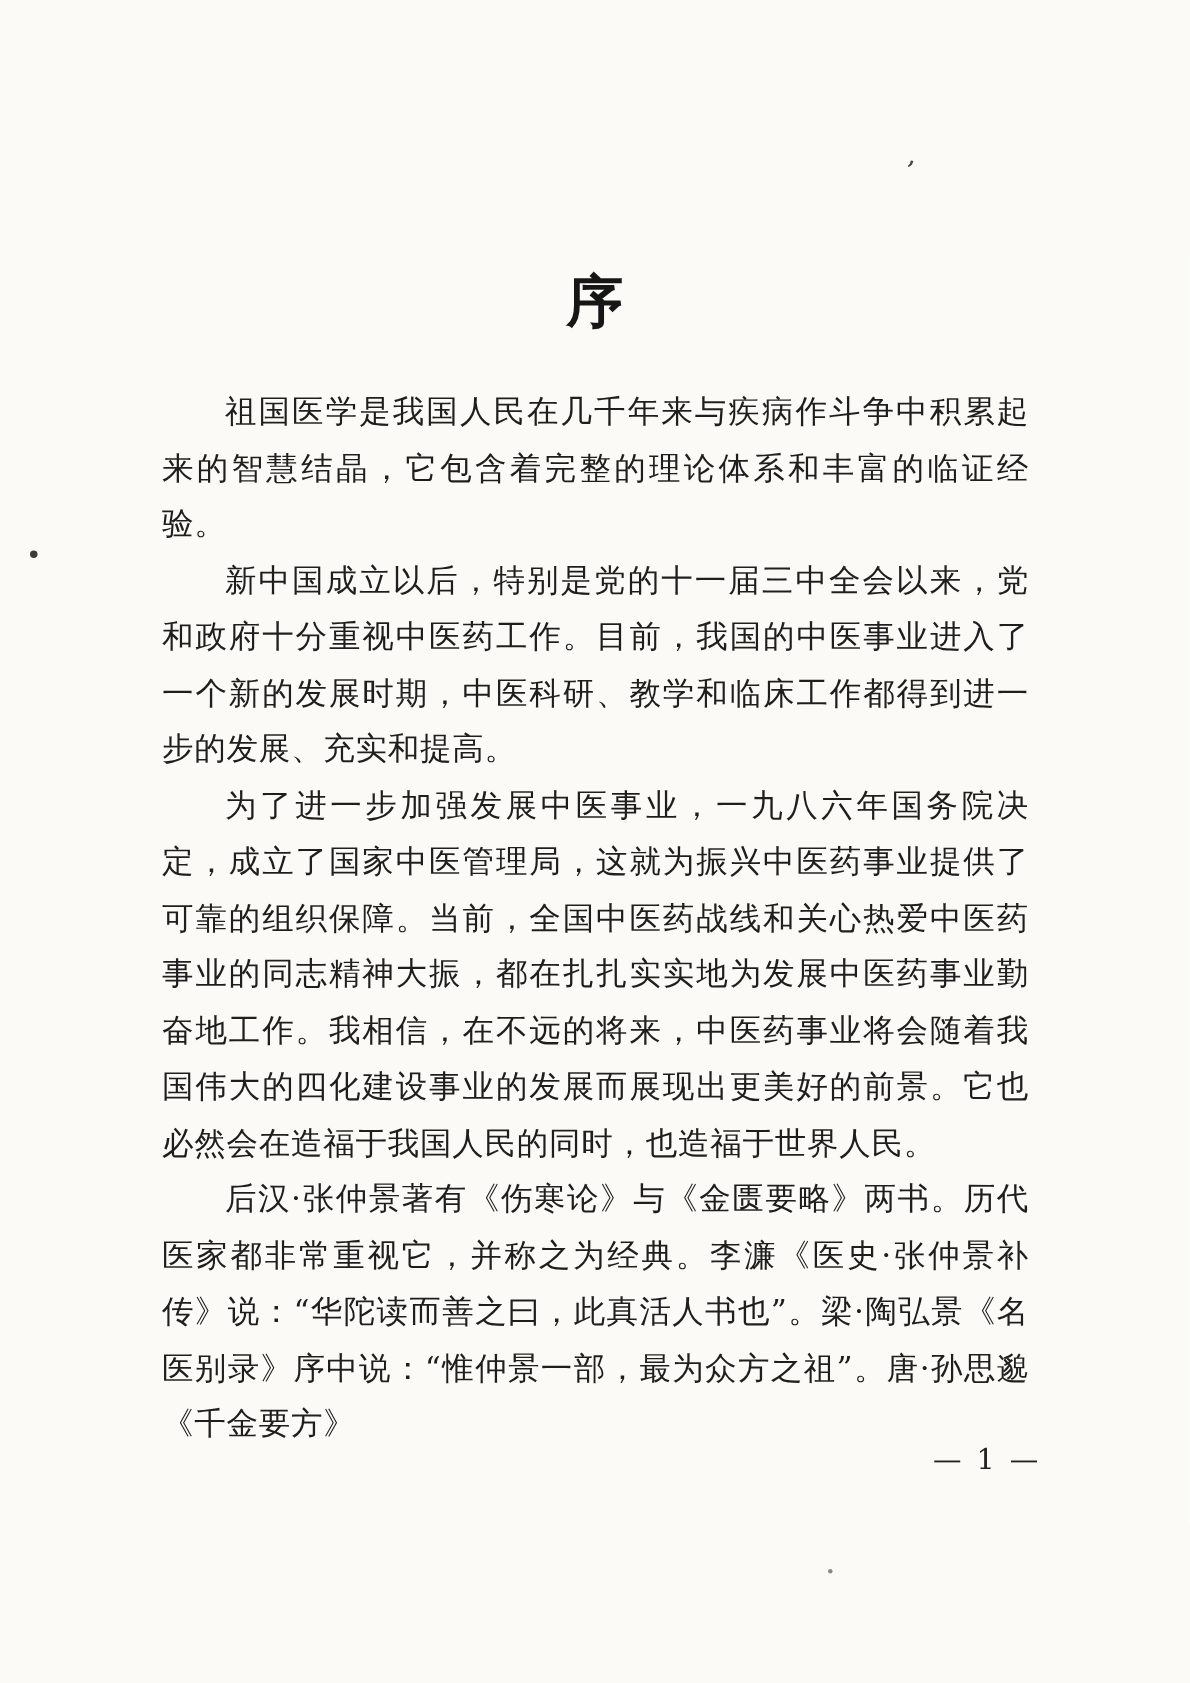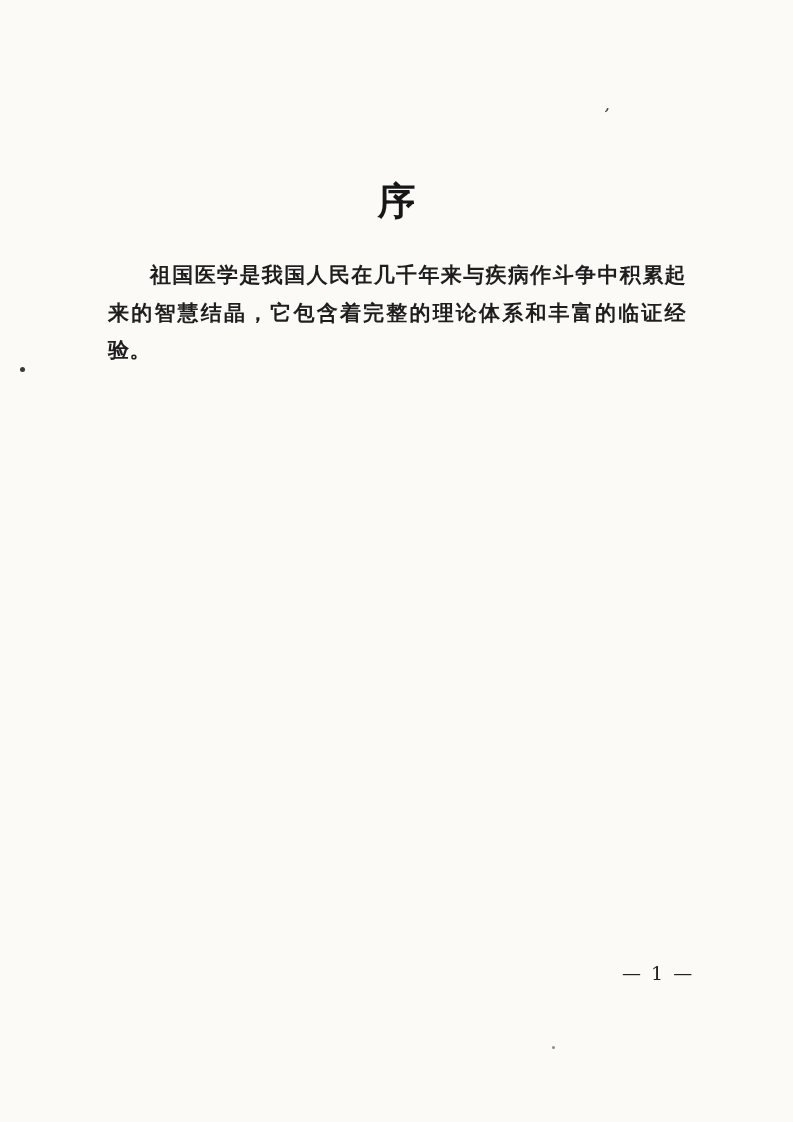--- a/index.html
+++ b/index.html
@@ -34,21 +34,20 @@
     width: 578px;
     font-size: 21px;
     line-height: 37.5px;
     text-align: justify;
     letter-spacing: 0.5px;
   }
   .body-text p {
     margin: 0;
     padding: 0;
     text-indent: 2em;
-    font-weight: bold;
   }
   .page-number {
     position: absolute;
     top: 962px;
     left: 622px;
     font-size: 19px;
     letter-spacing: 2px;
     color: #222222;
   }
   
@@ -81,20 +80,23 @@
 </style>
 </head>
 <body>
 
 <div class="page">
 
   <h1 class="title">序</h1>
 
   <div class="body-text">
     <p>祖国医学是我国人民在几千年来与疾病作斗争中积累起来的智慧结晶，它包含着完整的理论体系和丰富的临证经验。</p>
+    <p>新中国成立以后，特别是党的十一届三中全会以来，党和政府十分重视中医药工作。目前，我国的中医事业进入了一个新的发展时期，中医科研、教学和临床工作都得到进一步的发展、充实和提高。</p>
+    <p>为了进一步加强发展中医事业，一九八六年国务院决定，成立了国家中医管理局，这就为振兴中医药事业提供了可靠的组织保障。当前，全国中医药战线和关心热爱中医药事业的同志精神大振，都在扎扎实实地为发展中医药事业勤奋地工作。我相信，在不远的将来，中医药事业将会随着我国伟大的四化建设事业的发展而展现出更美好的前景。它也必然会在造福于我国人民的同时，也造福于世界人民。</p>
+    <p>后汉·张仲景著有《伤寒论》与《金匮要略》两书。历代医家都非常重视它，并称之为经典。李濂《医史·张仲景补传》说：“华陀读而善之曰，此真活人书也”。梁·陶弘景《名医别录》序中说：“惟仲景一部，最为众方之祖”。唐·孙思邈《千金要方》</p>
   </div>
 
   <div class="page-number">— 1 —</div>
 
   <span class="tick-mark">’</span>
   <div class="speck speck-left"></div>
   <div class="speck speck-bottom"></div>
 
 </div>
 

